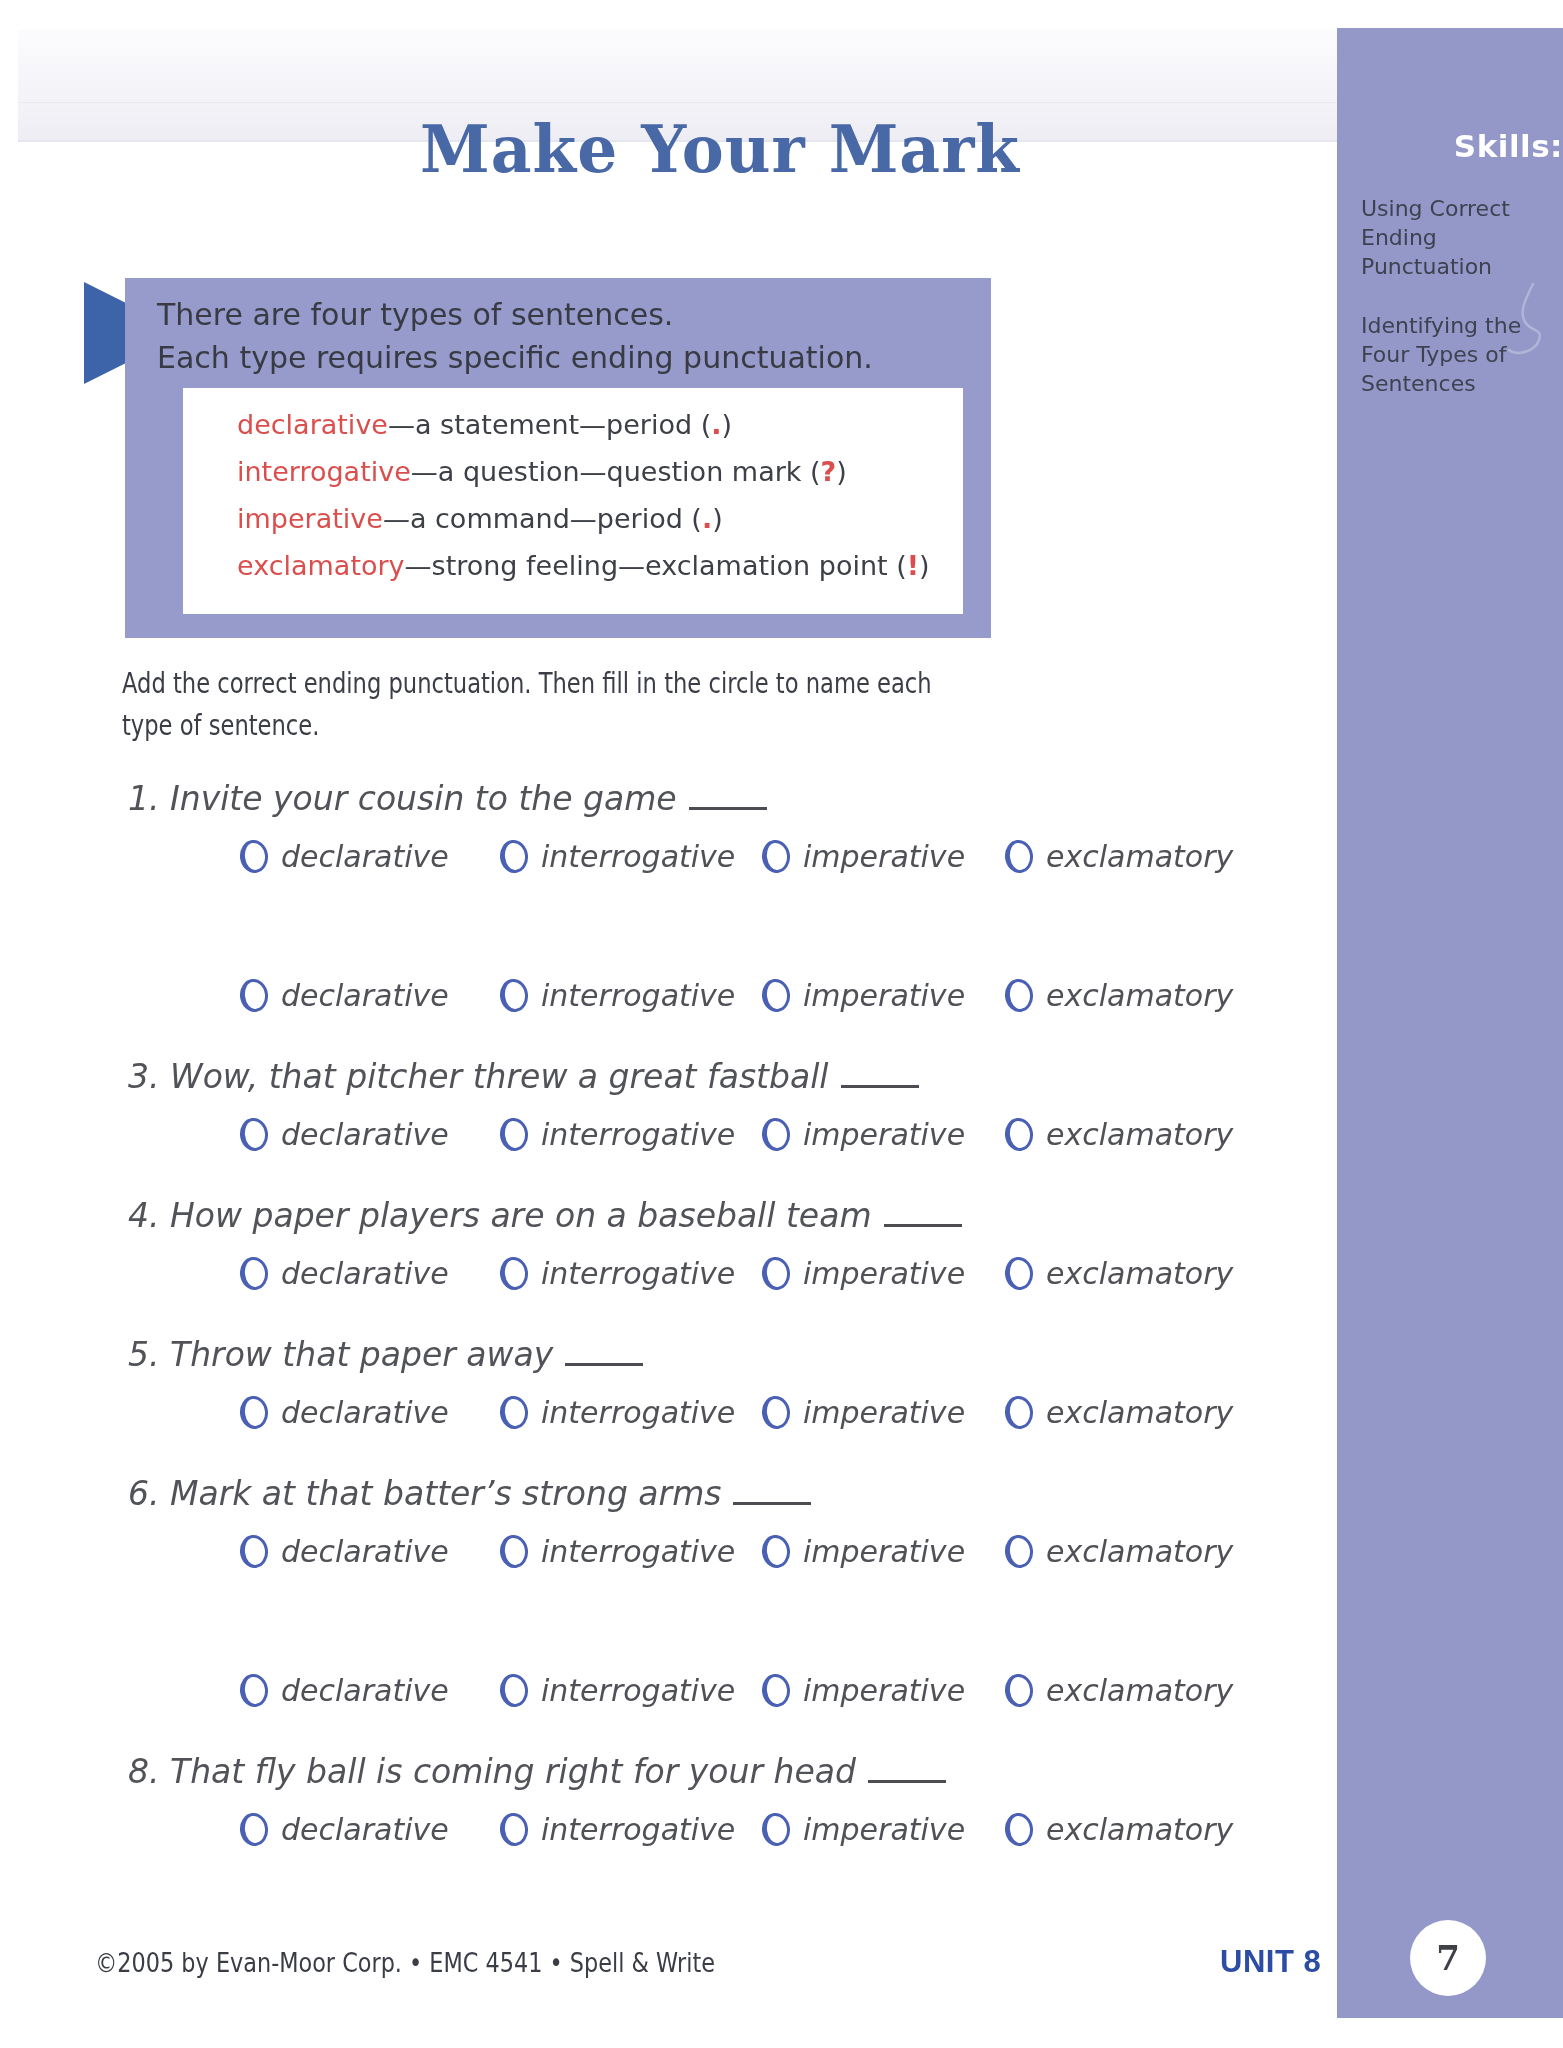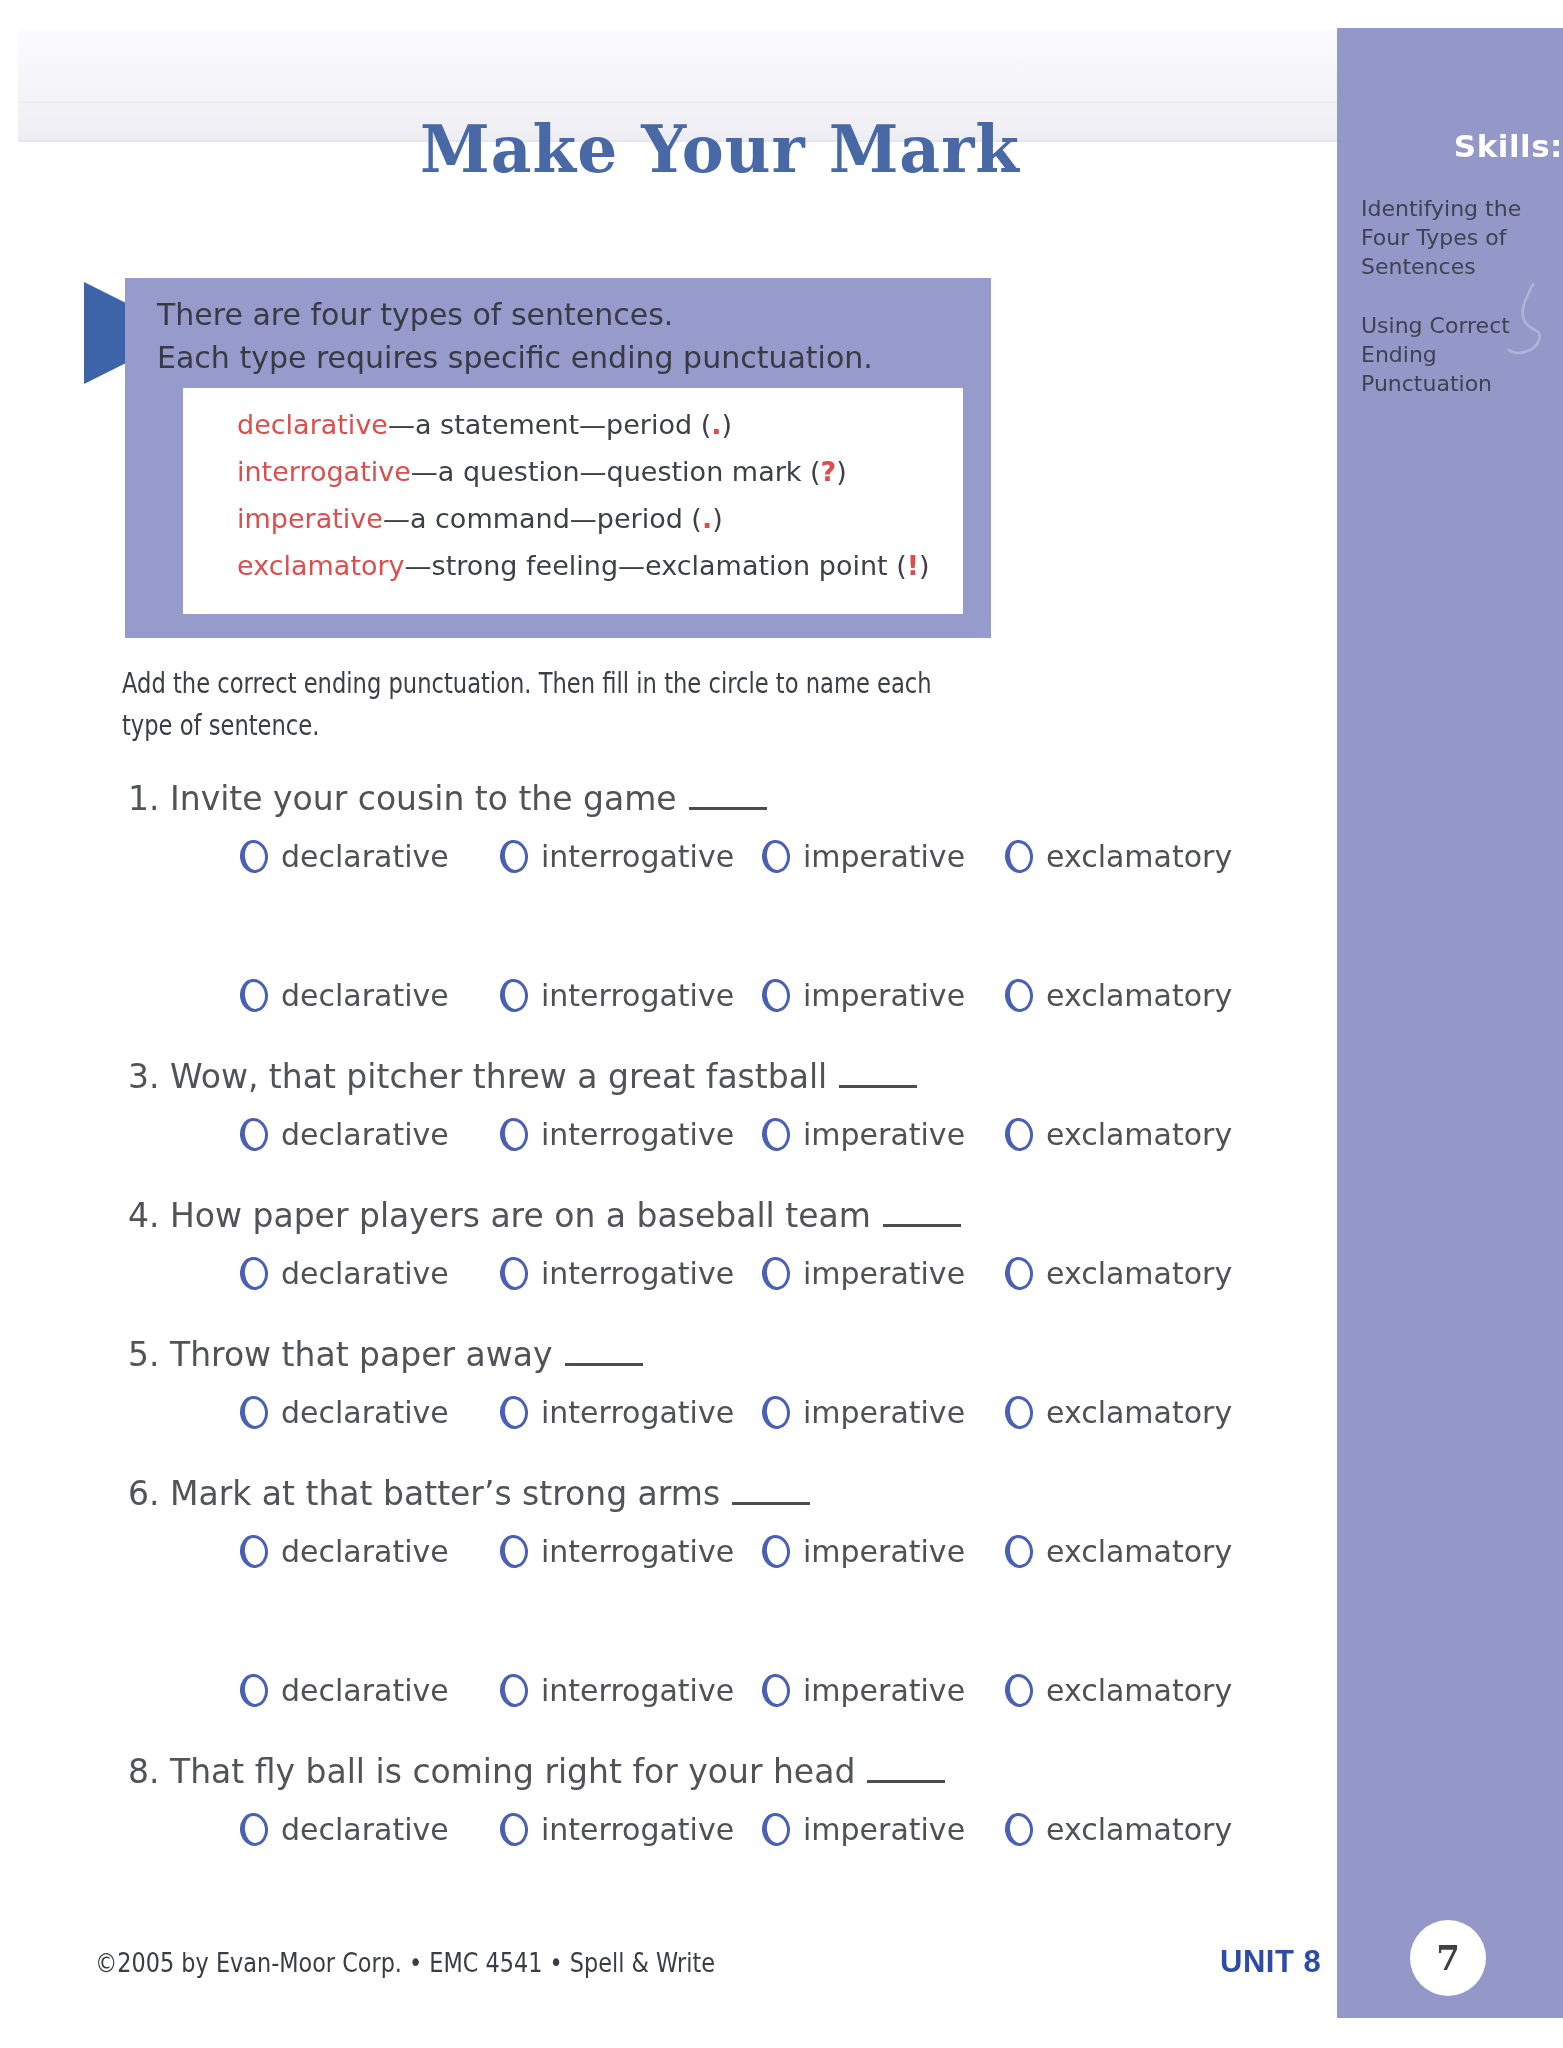--- a/index.html
+++ b/index.html
@@ -48,21 +48,21 @@
   .def-mark{font-weight:bold;}
 
   
   .instructions{
     position:absolute;left:122px;top:662px;font-size:29px;color:#3b3e46;line-height:1.45;
     transform:scaleX(.78);transform-origin:left top;white-space:nowrap;font-weight:500;
   }
 
   
   .questions{position:absolute;left:0;top:779px;width:1337px;}
-  .question{height:139px;position:relative;}
+  .question{height:139px;position:relative;font-style:italic;}
   .q-line{position:absolute;left:128px;top:0;font-size:33px;color:#515359;white-space:nowrap;}
   .q-num{display:inline-block;width:42px;}
   .q-blank{display:inline-block;width:78px;height:26px;border-bottom:3.5px solid #4b4d53;margin-left:12px;}
   .q-options{position:absolute;left:0;top:60px;height:44px;width:100%;}
   .q-option{position:absolute;display:flex;align-items:center;}
   .q-option:nth-child(1){left:240px;}
   .q-option:nth-child(2){left:500px;}
   .q-option:nth-child(3){left:762px;}
   .q-option:nth-child(4){left:1005px;}
   .radio{
@@ -85,22 +85,22 @@
 <body>
 
 <div class="top-band">
     <div class="inner-line"></div>
   </div>
 
 <div class="page-title">Make Your Mark</div>
 
 <div class="sidebar">
   <div class="skills-heading">Skills:</div>
+  <div class="skill-item">Using Correct Ending Punctuation</div>
   <div class="skill-item">Identifying the Four Types of Sentences</div>
-  <div class="skill-item">Using Correct Ending Punctuation</div>
   <svg class="squiggle" width="60" height="90" viewBox="0 0 60 90">
     <path d="M38 6 C30 22 24 34 30 44 C36 54 48 50 44 62 C40 74 22 78 14 72" fill="none" stroke="#c9cde4" stroke-width="2.5" stroke-linecap="round"></path>
   </svg>
   <div class="page-circle">
     <span>7</span>
   </div>
 </div>
 
 <div class="intro-arrow"></div>
 

